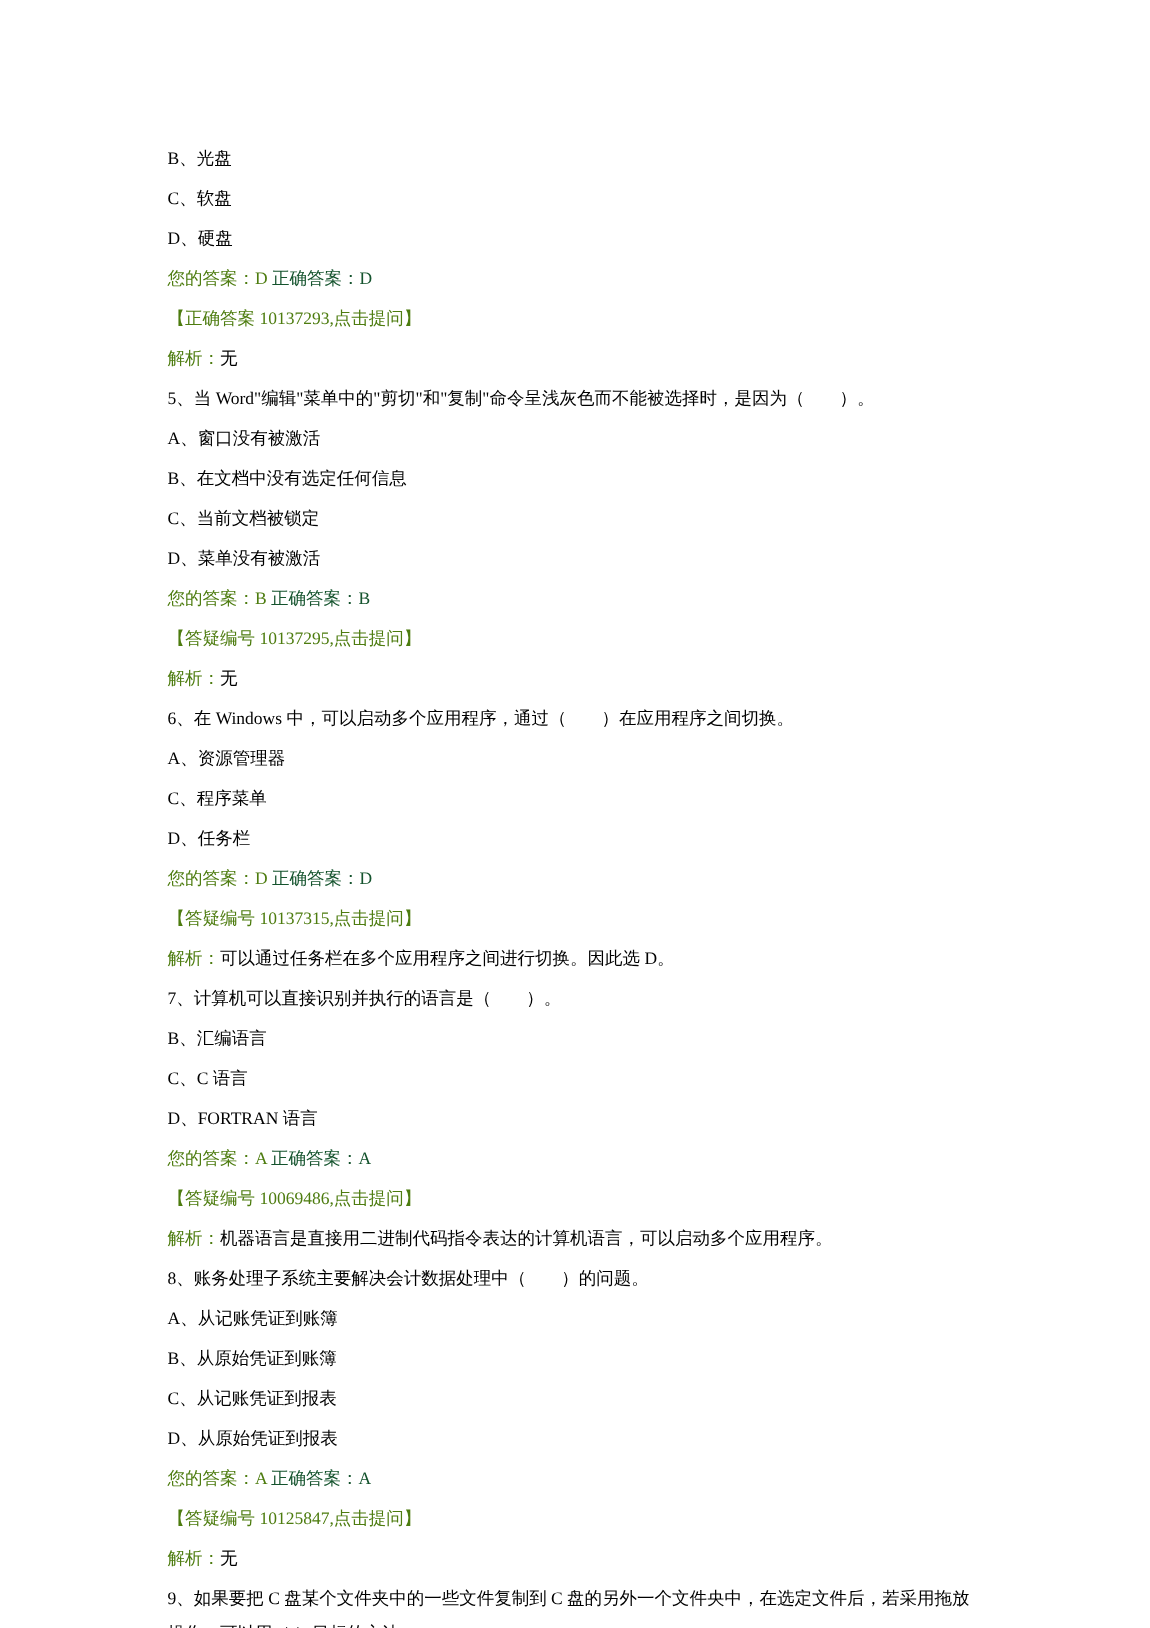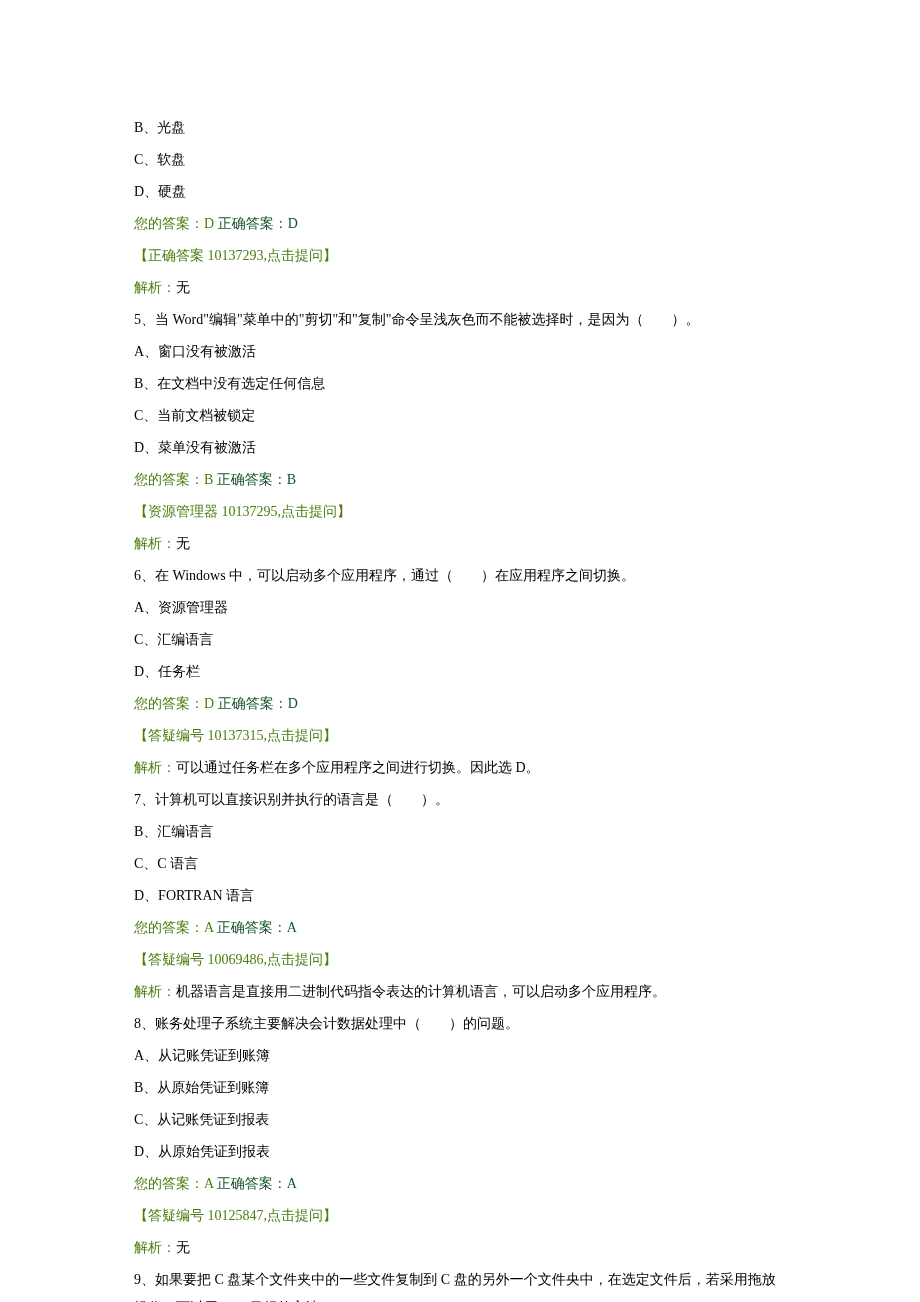--- a/index.html
+++ b/index.html
@@ -44,28 +44,28 @@
   </div>
 
   <div class="q-text">5、当 Word"编辑"菜单中的"剪切"和"复制"命令呈浅灰色而不能被选择时，是因为（　　）。</div>
   <div class="opt indent-option">A、窗口没有被激活</div>
   <div class="opt indent-option">B、在文档中没有选定任何信息</div>
   <div class="opt indent-option">C、当前文档被锁定</div>
   <div class="opt indent-option">D、菜单没有被激活</div>
   <div class="ans-line">
     <span class="blue">您的答案：B </span><span class="red">正确答案：B</span>
   </div>
-  <div class="link-line blue">【资源管理器 10137295,点击提问】</div>
+  <div class="link-line blue">【答疑编号 10137295,点击提问】</div>
   <div class="analysis-line">
     <span class="green">解析：</span><span>无</span>
   </div>
 
   <div class="q-text">6、在 Windows 中，可以启动多个应用程序，通过（　　）在应用程序之间切换。</div>
   <div class="opt indent-option">A、资源管理器</div>
-  <div class="opt indent-option">C、汇编语言</div>
+  <div class="opt indent-option">C、程序菜单</div>
   <div class="opt indent-option">D、任务栏</div>
   <div class="ans-line">
     <span class="blue">您的答案：D </span><span class="red">正确答案：D</span>
   </div>
   <div class="link-line blue">【答疑编号 10137315,点击提问】</div>
   <div class="analysis-line">
     <span class="green">解析：</span><span>可以通过任务栏在多个应用程序之间进行切换。因此选 D。</span>
   </div>
 
   <div class="q-text">7、计算机可以直接识别并执行的语言是（　　）。</div>

